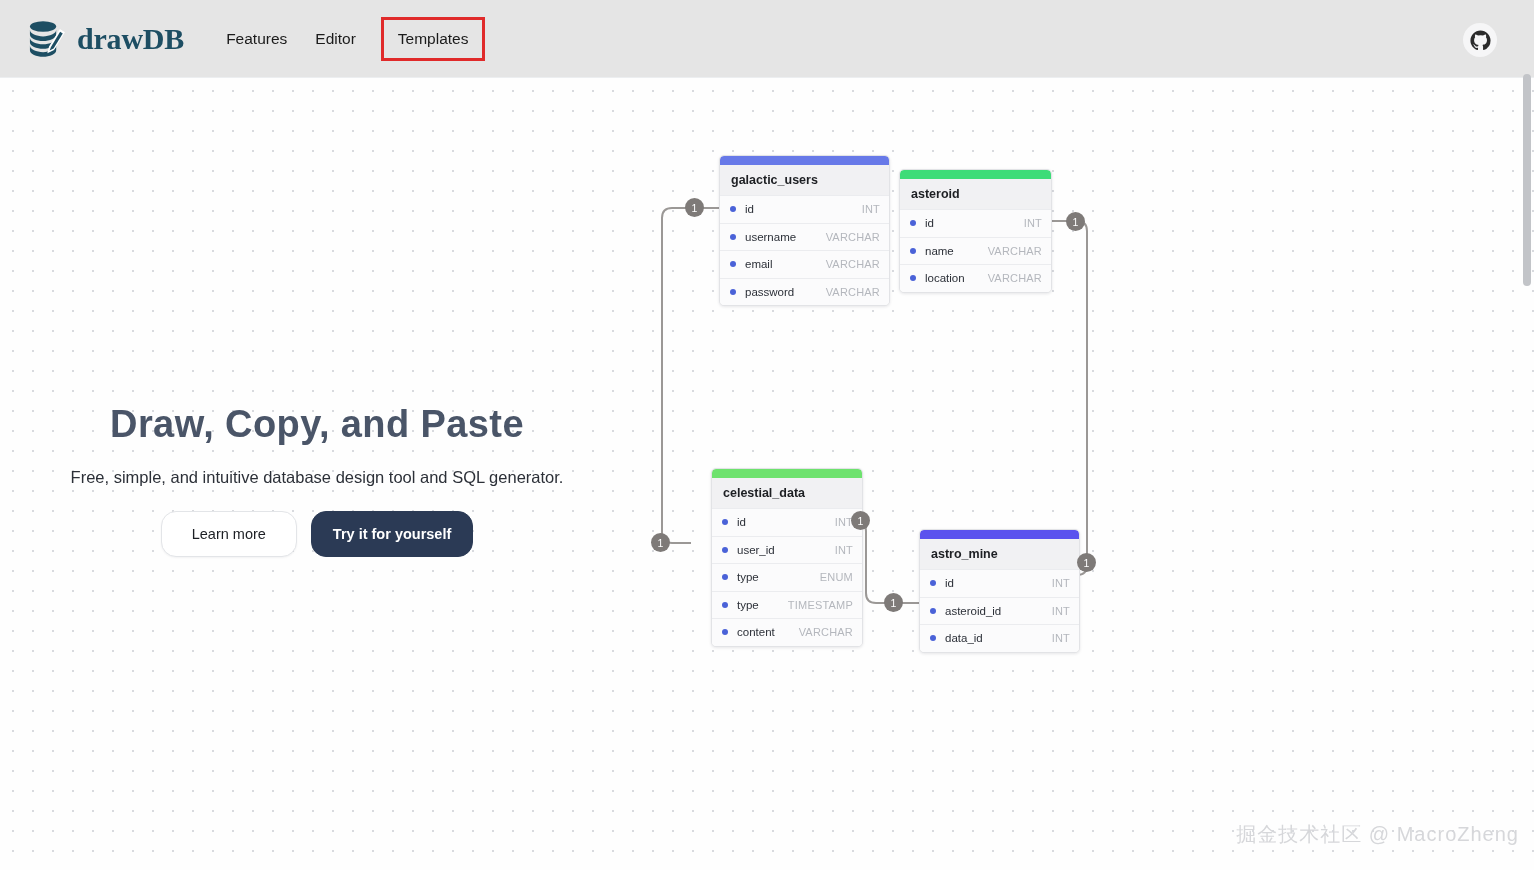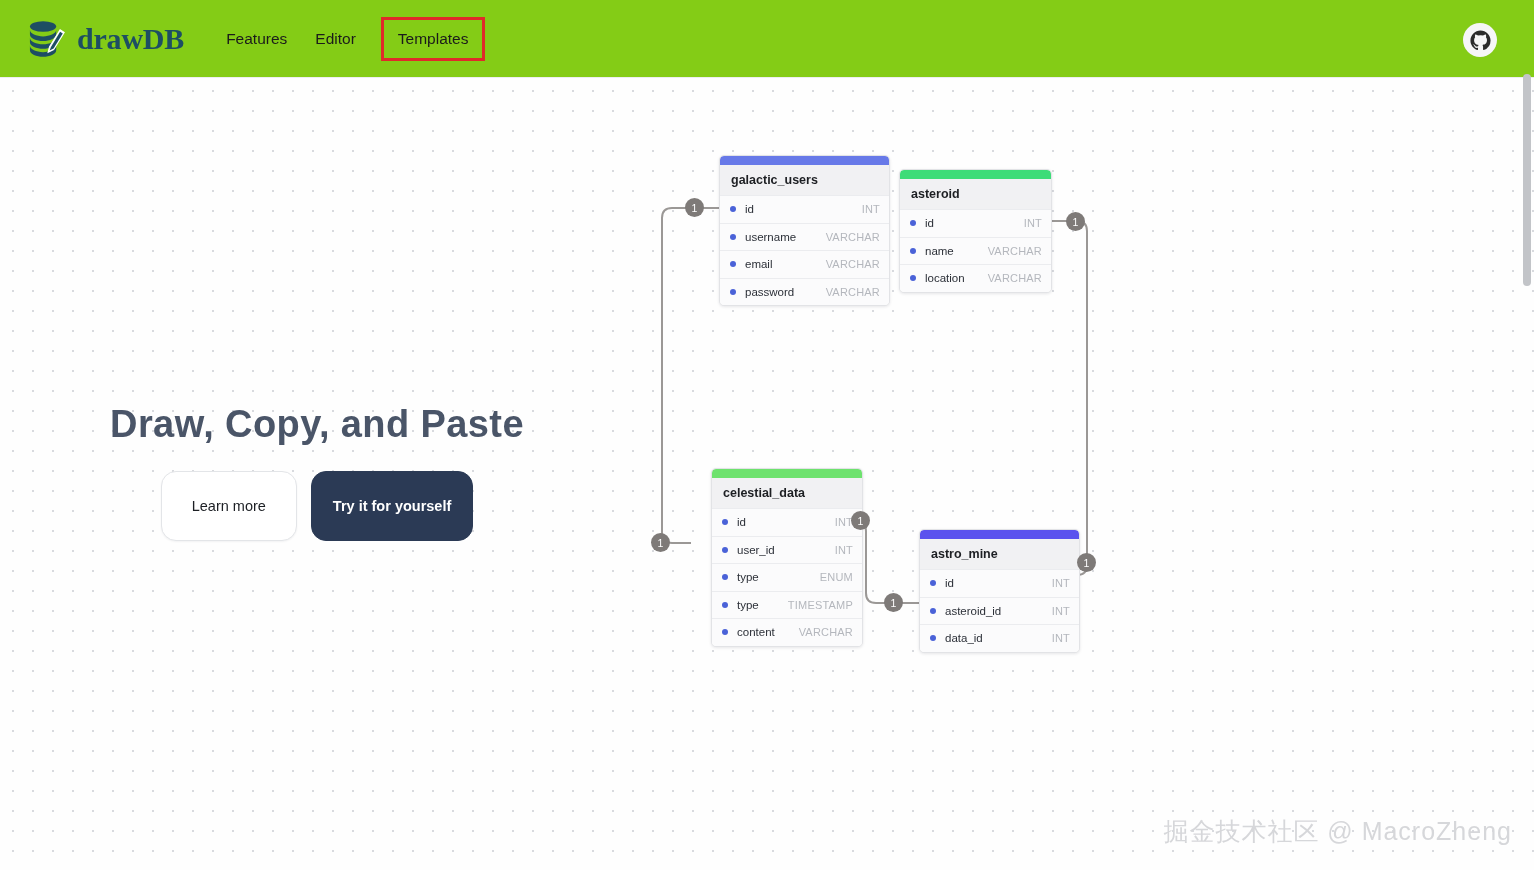--- a/index.html
+++ b/index.html
@@ -19,21 +19,21 @@
     overflow: hidden;
     background: #ffffff;
   }
 
   
   .header {
     position: absolute;
     top: 0; left: 0;
     width: 1534px;
     height: 78px;
-    background: #84cc16;
+    background: #e5e5e5;
     border-bottom: 1px solid #eceef0;
     display: flex;
     align-items: center;
     z-index: 40;
   }
   .brand {
     display: flex;
     align-items: center;
     gap: 9px;
     margin-left: 26px;
@@ -129,21 +129,21 @@
     border: 1px solid #e3e5e8;
     color: #1c1f24;
     padding: 13px 30px;
     box-shadow: 0 1px 2px rgba(16,24,40,.05);
   }
   .btn-primary {
     background: #2b3a55;
     border: 1px solid #2b3a55;
     color: #ffffff;
     font-weight: 700;
-    padding: 26px 21px;
+    padding: 14px 21px;
   }
 
   
   .diagram {
     position: absolute;
     inset: 0;
   }
   .edges { position: absolute; inset: 0; pointer-events: none; }
 
   .card {
@@ -196,23 +196,23 @@
     font-size: 10.5px;
     display: flex;
     align-items: center;
     justify-content: center;
     z-index: 8;
   }
 
   
   .watermark {
     position: absolute;
-    right: 22px;
+    right: 15px;
     bottom: 22px;
-    font-size: 25px;
+    font-size: 20px;
     color: #d6d7da;
     letter-spacing: 1px;
     white-space: nowrap;
   }
 
   
   .scrollbar-track {
     position: absolute;
     top: 0; right: 0;
     width: 14px; height: 870px;
@@ -229,20 +229,21 @@
 </style>
 </head>
 <body>
 
 <div class="page">
 
   <div class="canvas">
 
     <div class="hero">
       <div class="hero-title">Draw, Copy, and Paste</div>
+      <div class="hero-sub">Free, simple, and intuitive database design tool and SQL generator.</div>
       <div class="hero-actions">
         <button class="btn btn-secondary">Learn more</button>
         <button class="btn btn-primary">Try it for yourself</button>
       </div>
     </div>
 
     <svg class="edges" width="1534" height="792">
       <g fill="none" stroke="#9b9896" stroke-width="2">
 
         <path d="M 719,130 L 672,130 Q 662,130 662,140 L 662,455 Q 662,465 672,465 L 691,465"></path>

